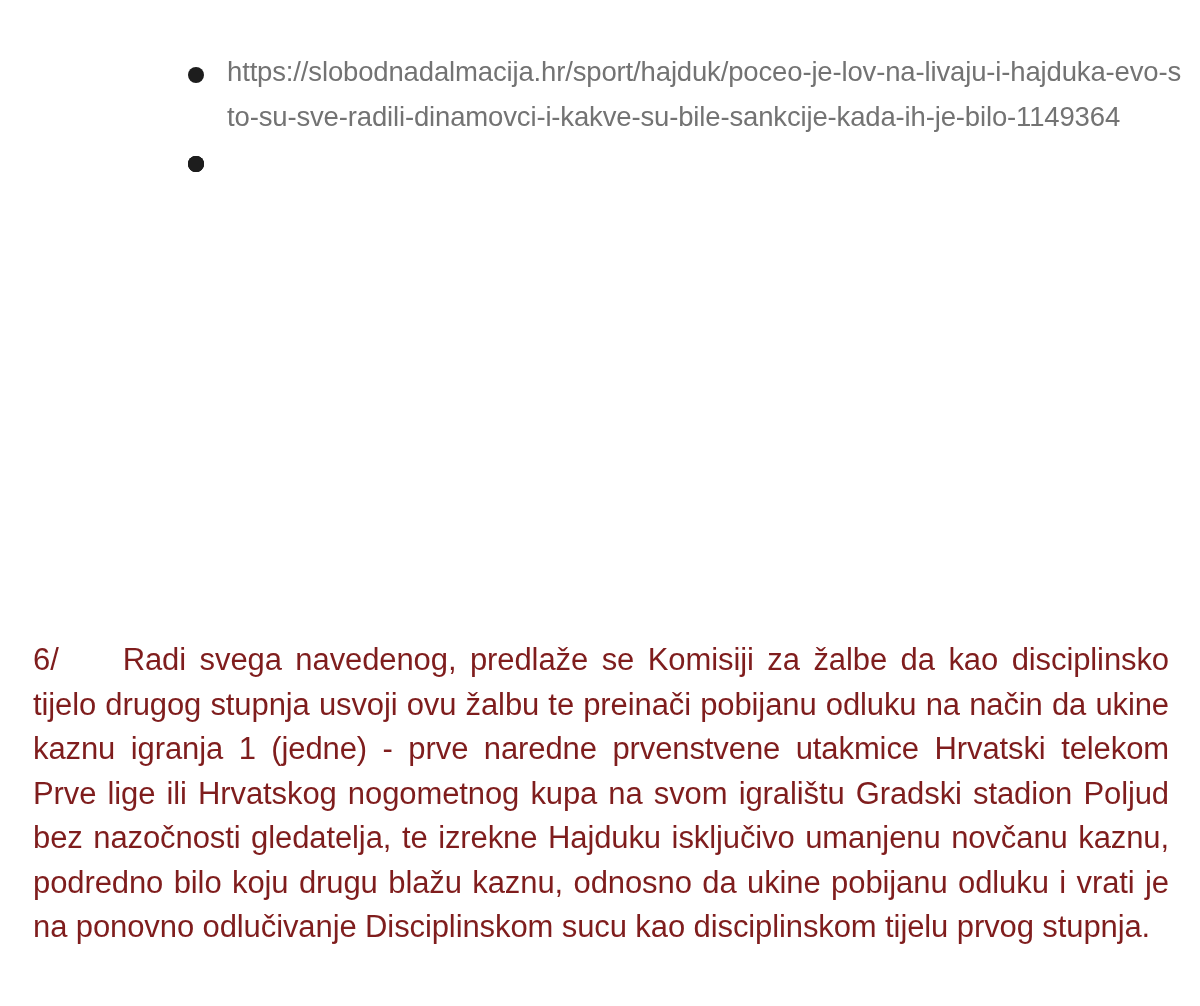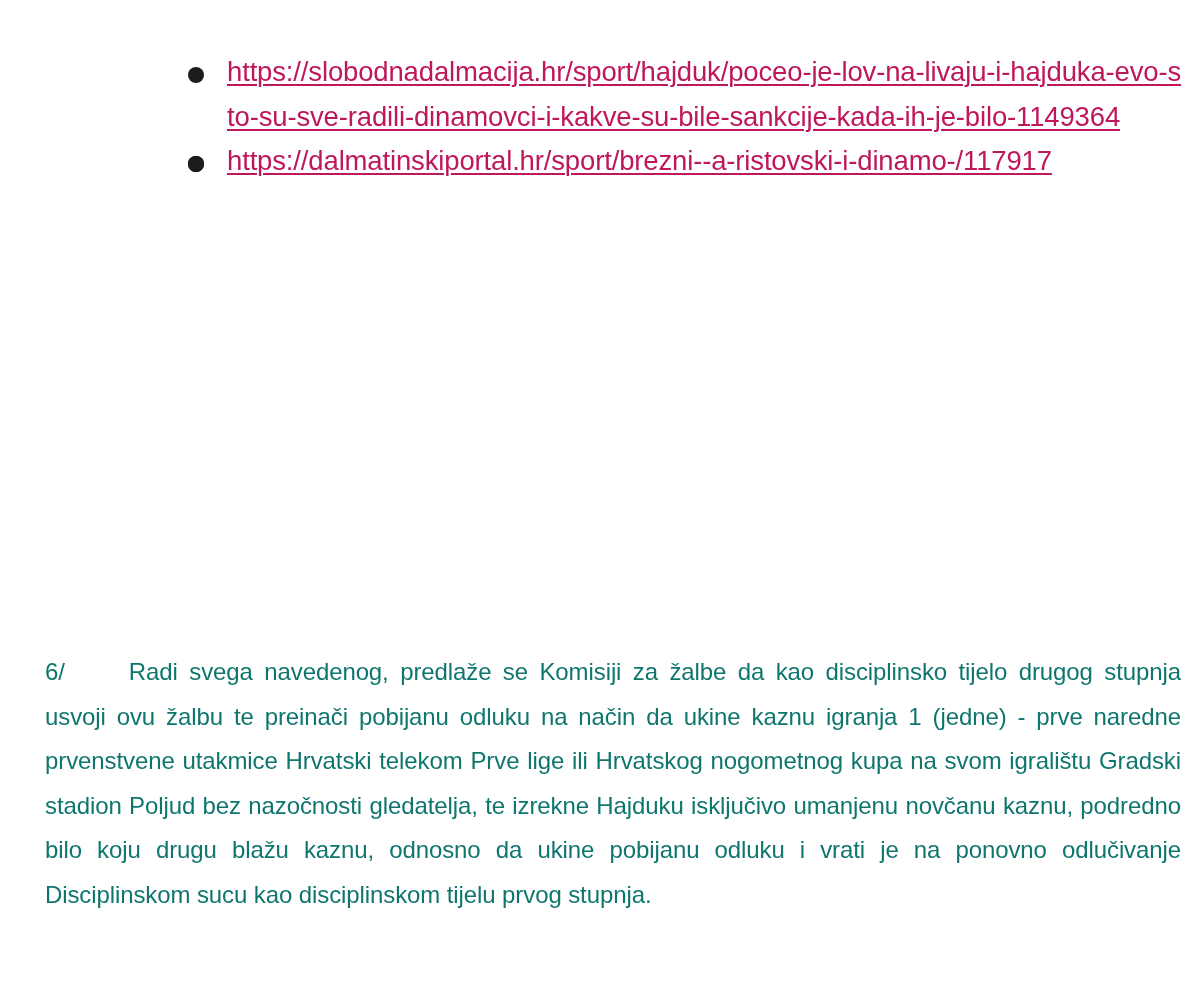--- a/index.html
+++ b/index.html
@@ -49,41 +49,40 @@
     position: absolute;
     left: 2px;
     top: 17px;
     width: 16px;
     height: 16px;
     border-radius: 50%;
     background: #1d1d1d;
   }
 
   .link-text {
-    color: #be185d;
-    text-decoration: underline;
+    color: #737373;
     text-decoration-thickness: 2px;
     text-underline-offset: 3px;
     word-break: break-all;
     display: inline;
   }
 
   
   .body-paragraph {
     position: absolute;
     left: 33px;
     top: 638px;
     width: 1136px;
-    margin: 12px;
-    font-size: 24px;
+    margin: 0;
+    font-size: 31px;
     line-height: 44.5px;
     text-align: justify;
     text-justify: inter-word;
     letter-spacing: -0.1px;
-    color: #0f766e;
+    color: #7f1d1d;
     hyphens: none;
   }
   .body-paragraph .para-number {
     display: inline;
   }
   .body-paragraph .para-tab {
     display: inline-block;
     width: 64px;
   }
 </style>
@@ -98,19 +97,18 @@
       <span class="link-text">https://slobodnadalmacija.hr/sport/hajduk/poceo-je-lov-na-livaju-i-hajduka-evo-sto-su-sve-radili-dinamovci-i-kakve-su-bile-sankcije-kada-ih-je-bilo-1149364</span>
     </li>
     <li class="link-item">
       <span class="bullet-icon"></span>
     </li>
     <li class="link-item">
       <span class="bullet-icon"></span>
     </li>
     <li class="link-item">
       <span class="bullet-icon"></span>
-      <span class="link-text">https://dalmatinskiportal.hr/sport/brezni--a-ristovski-i-dinamo-/117917</span>
     </li>
   </ul>
 
   <p class="body-paragraph"><span class="para-number">6/</span><span class="para-tab"></span><span class="para-body">Radi svega navedenog, predlaže se Komisiji za žalbe da kao disciplinsko tijelo drugog stupnja usvoji ovu žalbu te preinači pobijanu odluku na način da ukine kaznu igranja 1 (jedne) - prve naredne prvenstvene utakmice Hrvatski telekom Prve lige ili Hrvatskog nogometnog kupa na svom igralištu Gradski stadion Poljud bez nazočnosti gledatelja, te izrekne Hajduku isključivo umanjenu novčanu kaznu, podredno bilo koju drugu blažu kaznu, odnosno da ukine pobijanu odluku i vrati je na ponovno odlučivanje Disciplinskom sucu kao disciplinskom tijelu prvog stupnja.</span></p>
 
 </div>
 
 </body></html>

